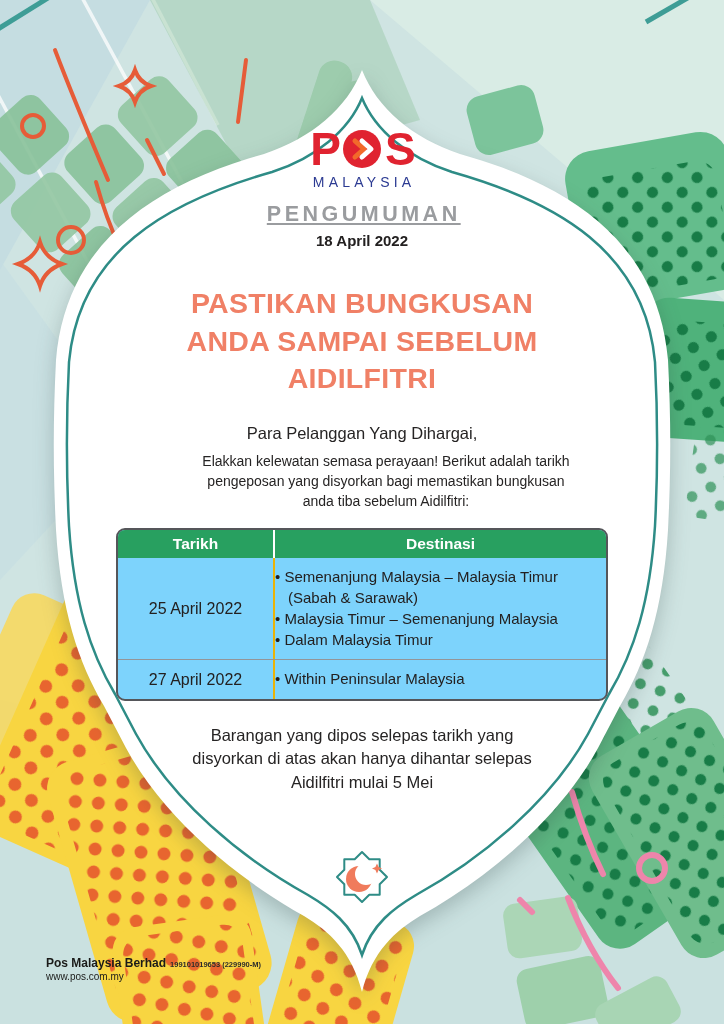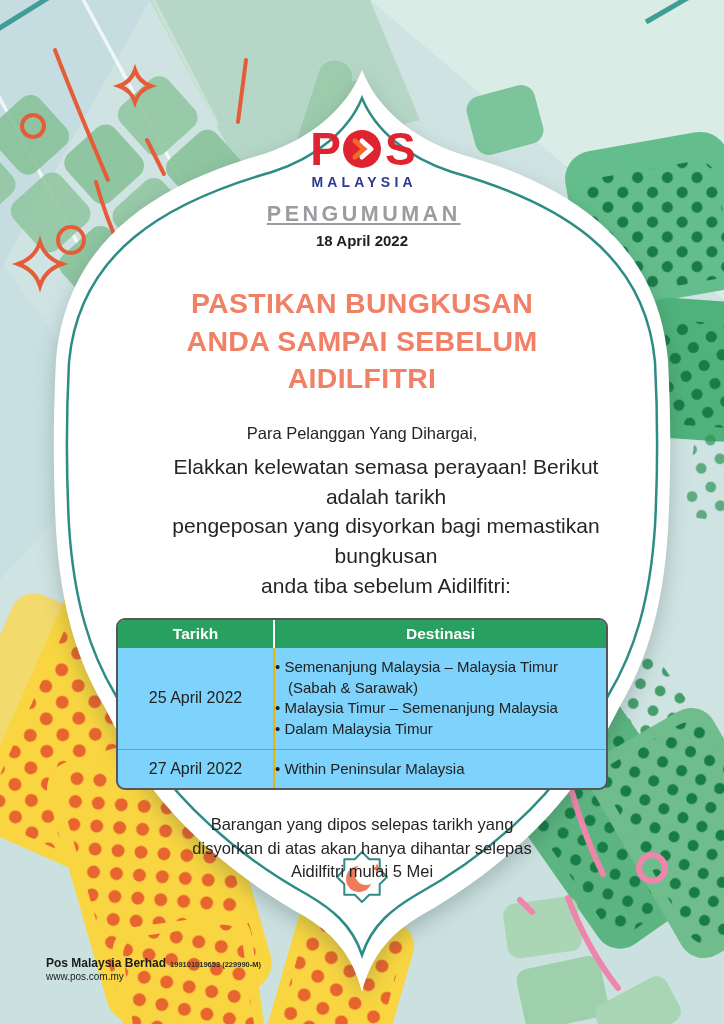--- a/index.html
+++ b/index.html
@@ -7,29 +7,29 @@
        font-family:"Liberation Sans", sans-serif;background:#cfe4e2;}
   .bg-svg{position:absolute;inset:0;z-index:0;}
   .pre{white-space:pre-line;}
 
   
   .content{position:absolute;left:50%;top:126px;transform:translateX(-50%);
            width:520px;z-index:3;display:flex;flex-direction:column;align-items:center;
            text-align:center;color:#262424;}
   .logo-row{display:flex;align-items:center;gap:3px;line-height:1;}
   .logo-letter{font-size:46px;font-weight:800;color:#e02330;letter-spacing:-2px;}
-  .logo-wordmark{margin-top:2px;font-size:14px;font-weight:700;color:#2b3a92;
+  .logo-wordmark{margin-top:2px;font-size:14px;font-weight:400;color:#2b3a92;
                  letter-spacing:4.2px;text-indent:4.2px;}
   .announce{margin-top:12px;font-size:21.5px;font-weight:700;color:#9a9c9f;
             letter-spacing:3.5px;text-indent:3.5px;text-decoration:underline;}
   .announce-date{margin-top:5px;font-size:15px;font-weight:700;color:#232020;}
   .title{margin-top:36px;font-size:28.5px;font-weight:700;color:#f08066;
          line-height:1.32;letter-spacing:.3px;}
   .greeting{margin-top:26px;font-size:16.5px;font-weight:500;}
-  .intro{margin-top:9px;font-size:21px;line-height:1.42;font-weight:500;margin-left:48px;}
+  .intro{margin-top:9px;font-size:14px;line-height:1.42;font-weight:500;margin-left:48px;}
 
   .table{margin-top:17px;width:488px;background:#7dd3fc;border:2.5px solid #55565a;
          border-radius:9px;overflow:hidden;text-align:left;}
   .t-head{display:flex;background:#28a060;color:#fff;font-size:15.5px;font-weight:700;}
   .t-head .h1{width:155px;padding:5px 0;text-align:center;border-right:2px solid #fff;}
   .t-head .h2{flex:1;padding:5px 0;text-align:center;}
   .t-row{display:flex;}
   .t-row + .t-row{border-top:1.5px solid #939598;}
   .t-cell{font-size:15px;color:#232020;}
   .t-date{width:155px;border-right:2px solid #eab308;display:flex;align-items:center;

